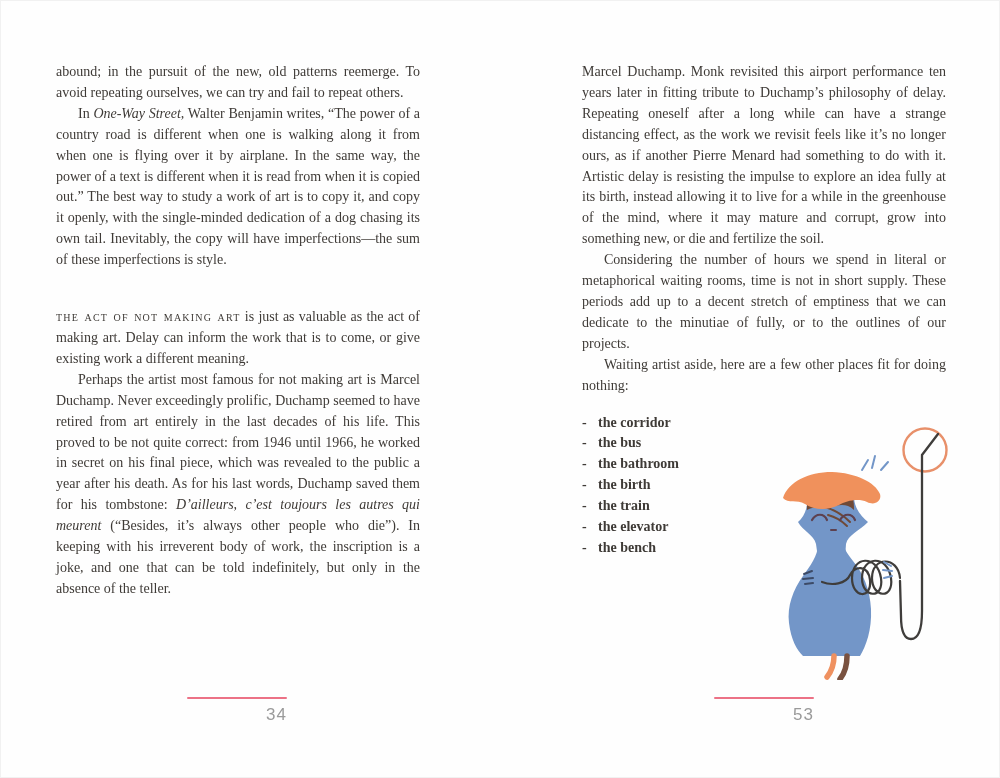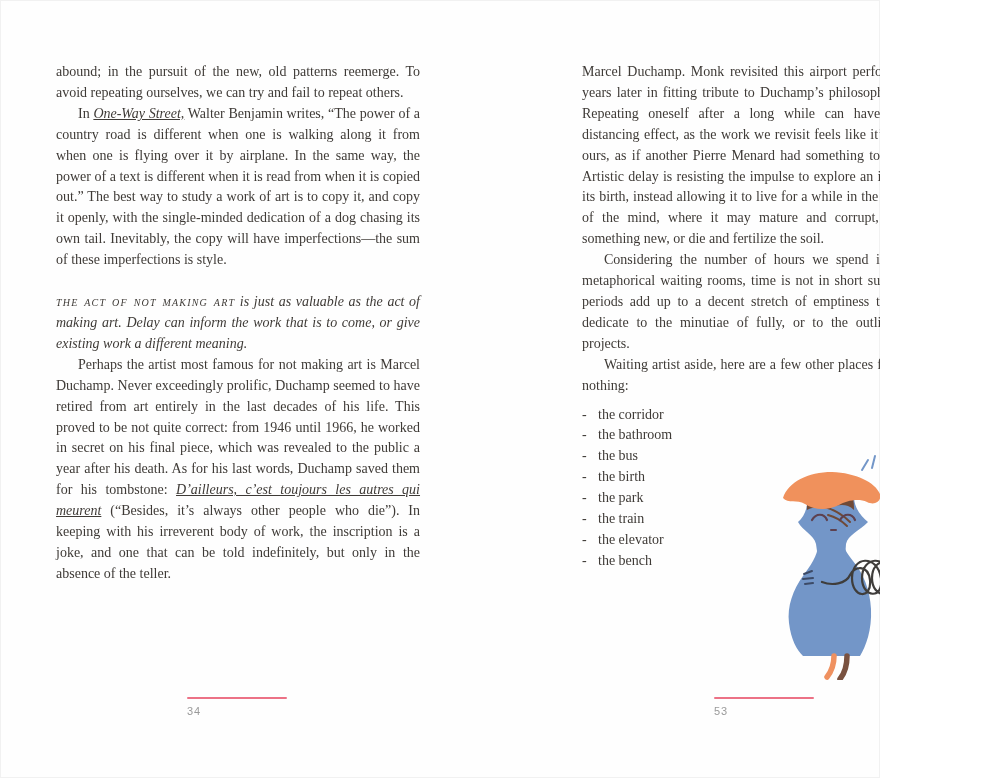--- a/index.html
+++ b/index.html
@@ -7,57 +7,57 @@
     --blue:#7396c8;
     --orange:#f0915c;
     --hair:#6f4a38;
     --cord:#3f3d3b;
     --divider:#ec7286;
     --pagenum:#9a9a9a;
   }
   html,body{margin:0;padding:0;background:#ffffff;}
   .spread{
     position:relative;
-    width:880px;height:778px;
+    width:1000px;height:778px;
     background:#fefefe;
     box-shadow:inset 0 0 0 1px #f1f1f1;
     overflow:hidden;
     font-family:"Liberation Serif","DejaVu Serif",serif;
   }
   .text-col{
     position:absolute;
     top:62px;
     width:364px;
     font-size:14px;
     line-height:20.9px;
     color:var(--ink);
     text-align:justify;
   }
   .text-col.left{left:56px;}
   .text-col.right{left:582px;}
   p.para{margin:0;padding:0;}
   p.para.indent{text-indent:22px;}
-  p.para.section-start{margin-top:21px;font-style:italic;}
+  p.para.section-start{margin-top:36px;}
   p.para.cont{text-align-last:justify;}
-  .italic{font-style:italic;text-decoration:underline;}
+  .italic{font-style:italic;}
   .smallcaps{font-variant:small-caps;letter-spacing:1.2px;}
-  .list{margin-top:8px;}
+  .list{margin-top:16px;font-weight:bold;}
   .list-item{text-align:left;}
   .li-marker{display:inline-block;width:16px;}
   .divider{
     position:absolute;top:697px;width:100px;height:2px;
     background:var(--divider);border-radius:1px;
   }
   .divider.left{left:187px;}
   .divider.right{left:714px;}
   .pagenum{
     position:absolute;top:705px;width:100px;
-    text-align:left;
+    text-align:right;
     font-family:"Liberation Sans","DejaVu Sans",sans-serif;
-    font-size:11px;letter-spacing:1px;color:var(--pagenum);
+    font-size:17px;letter-spacing:1px;color:var(--pagenum);
   }
   .pagenum.left{left:187px;}
   .pagenum.right{left:714px;}
   .illustration{
     position:absolute;left:770px;top:418px;width:230px;height:262px;
   }
 </style>
 </head>
 <body>
 
@@ -71,24 +71,23 @@
     </div>
 
   <div class="text-col right">
     <div>
         <p class="para"><span>Marcel Duchamp. Monk revisited this airport performance ten years later in fitting tribute to Duchamp’s philosophy of delay. Repeating oneself after a long while can have a strange distancing effect, as the work we revisit feels like it’s no longer ours, as if another Pierre Menard had something to do with it. Artistic delay is resisting the impulse to explore an idea fully at its birth, instead allowing it to live for a while in the greenhouse of the mind, where it may mature and corrupt, grow into something new, or die and fertilize the soil.</span></p>
         <p class="para indent"><span>Considering the number of hours we spend in literal or metaphorical waiting rooms, time is not in short supply. These periods add up to a decent stretch of emptiness that we can dedicate to the minutiae of fully, or to the outlines of our projects.</span></p>
         <p class="para indent"><span>Waiting artist aside, here are a few other places fit for doing nothing:</span></p>
       </div>
     <div class="list">
         <div class="list-item"><span class="li-marker">-</span><span>the corridor</span></div>
+        <div class="list-item"><span class="li-marker">-</span><span>the bus</span></div>
         <div class="list-item"><span class="li-marker">-</span><span>the bathroom</span></div>
-        <div class="list-item"><span class="li-marker">-</span><span>the bus</span></div>
         <div class="list-item"><span class="li-marker">-</span><span>the birth</span></div>
-        <div class="list-item"><span class="li-marker">-</span><span>the park</span></div>
         <div class="list-item"><span class="li-marker">-</span><span>the train</span></div>
         <div class="list-item"><span class="li-marker">-</span><span>the elevator</span></div>
         <div class="list-item"><span class="li-marker">-</span><span>the bench</span></div>
       </div>
   </div>
 
   <svg class="illustration" viewBox="0 0 230 262" aria-hidden="true">
 
     <circle cx="155" cy="32" r="21.5" fill="none" stroke="#e8906a" stroke-width="2.4"></circle>
 

